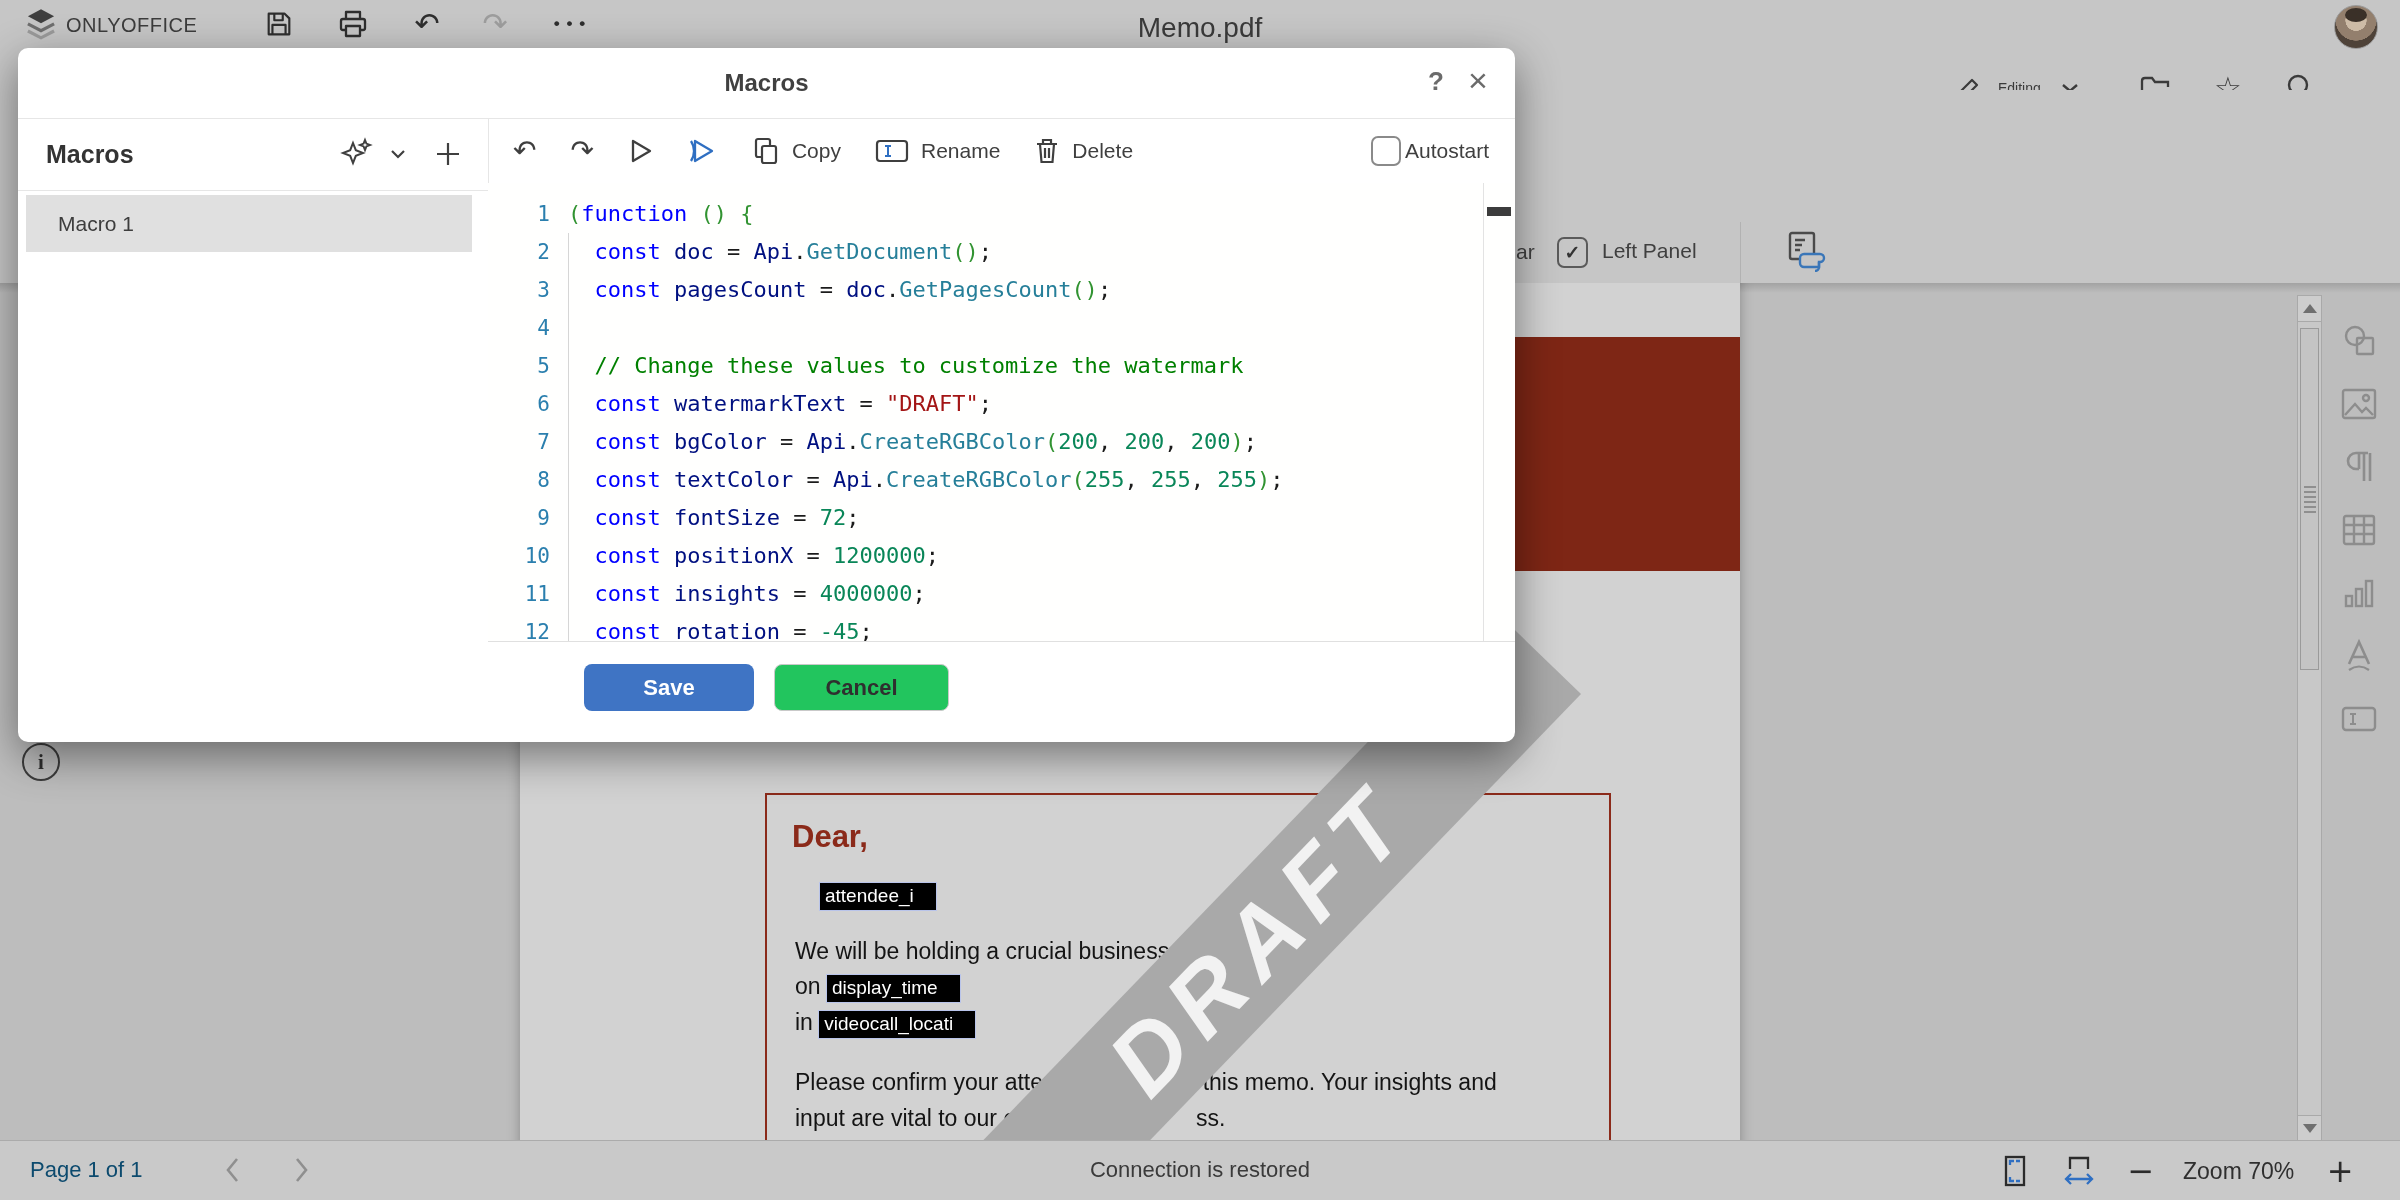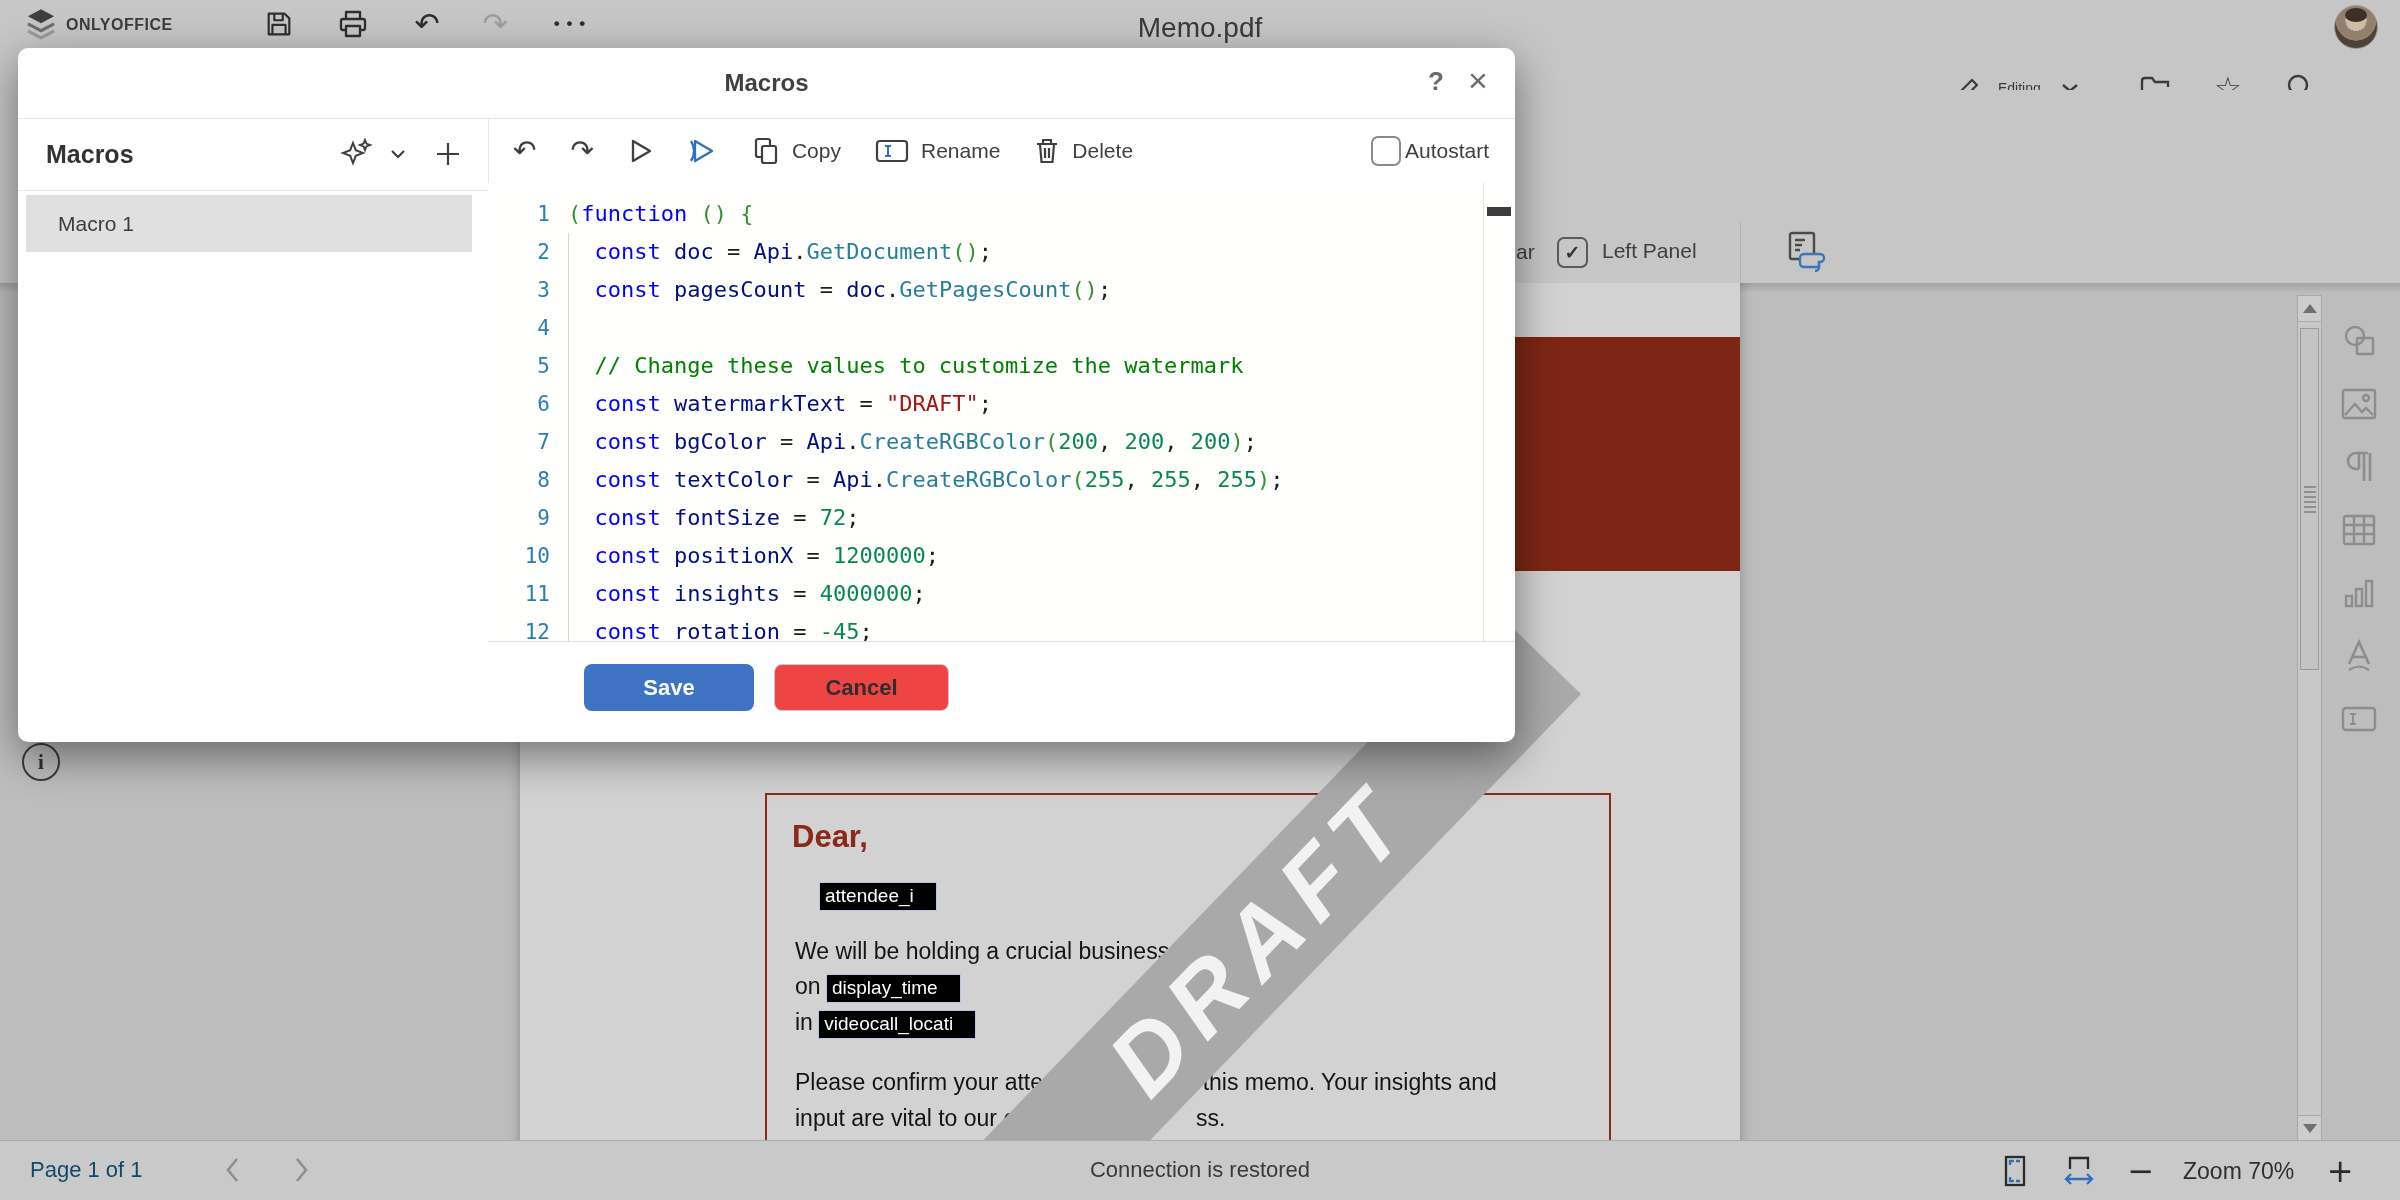--- a/index.html
+++ b/index.html
@@ -6,21 +6,21 @@
   body{
     width:2400px;height:1200px;position:relative;overflow:hidden;
     font-family:"Liberation Sans",sans-serif;background:#c6c6c6;color:#333;
     -webkit-font-smoothing:antialiased;
   }
   svg{display:block}
 
   
   .topbar{position:absolute;left:0;top:0;width:2400px;height:48px;background:#c6c6c6}
   .brand{position:absolute;left:25px;top:8px;display:flex;align-items:center;gap:9px}
-  .brand-name{font-size:16px;font-weight:bold;color:#3c3c3c;letter-spacing:0.5px}
+  .brand-name{font-size:20px;font-weight:normal;color:#3c3c3c;letter-spacing:0.5px}
   .tb-icon{position:absolute;top:7px;width:34px;height:34px;display:flex;align-items:center;justify-content:center;color:#2e2e2e}
   .tb-glyph{font-family:"DejaVu Sans",sans-serif;font-size:30px;line-height:34px;color:#2e2e2e}
   .tb-glyph.disabled{color:#9d9d9d}
   .doc-title{position:absolute;left:0;top:12px;width:2400px;text-align:center;font-size:28px;color:#3a3a3a;pointer-events:none}
   .avatar{position:absolute;left:2334px;top:5px;width:42px;height:42px;border-radius:50%;
     background:radial-gradient(circle at 50% 34%, #cdbba6 0 30%, #937f6d 31% 58%, #4e4238 59%);
     border:1px solid #9a9a9a;overflow:hidden}
   .avatar::after{content:"";position:absolute;left:10px;top:2px;width:22px;height:14px;border-radius:50%;background:#3a3028}
 
   
@@ -113,21 +113,21 @@
   .cur-line{position:absolute;left:76px;right:31px;top:88px;height:38px;background:#f7f7f7;border-top:1px solid #d4d4d4;border-bottom:1px solid #d4d4d4;z-index:-1}
   .ed-sep{position:absolute;right:31px;top:0;bottom:0;width:1px;background:#e3e3e3}
   .ed-thumb{position:absolute;right:4px;top:24px;width:24px;height:9px;background:#3c3c3c}
   .tok-kw{color:var(--tok-kw)} .tok-var{color:var(--tok-var)} .tok-fn{color:var(--tok-fn)}
   .tok-br{color:var(--tok-br)} .tok-num{color:var(--tok-num)} .tok-str{color:var(--tok-str)}
   .tok-com{color:var(--tok-com)} .tok-pln{color:var(--tok-pln)}
 
   .dlg-footer{position:absolute;left:0;bottom:0;width:100%;height:100px;display:flex;justify-content:center;align-items:flex-start;gap:20px;padding-top:22px;box-sizing:border-box}
   .btn{height:47px;border-radius:8px;font-size:22px;font-weight:bold;display:flex;align-items:center;justify-content:center;box-sizing:border-box}
   .btn-save{width:170px;background:var(--accent);color:#fff}
-  .btn-cancel{width:175px;background:#ef4444;color:#2f2f2f;border:1px solid #c9c9c9}
+  .btn-cancel{width:175px;background:#22c55e;color:#2f2f2f;border:1px solid #c9c9c9}
 </style>
 </head>
 <body>
 
 <div class="topbar">
   <div class="brand">
     <svg width="32" height="34" viewBox="0 0 24 26">
       <path d="M12 1 L22 6.3 12 11.6 2 6.3 Z" fill="#3f3f3f"></path>
       <path d="M2 12.2 L12 17.4 22 12.2" fill="none" stroke="#6e6e6e" stroke-width="2.4"></path>
       <path d="M2 17.6 L12 22.8 22 17.6" fill="none" stroke="#9a9a9a" stroke-width="2.4"></path>

